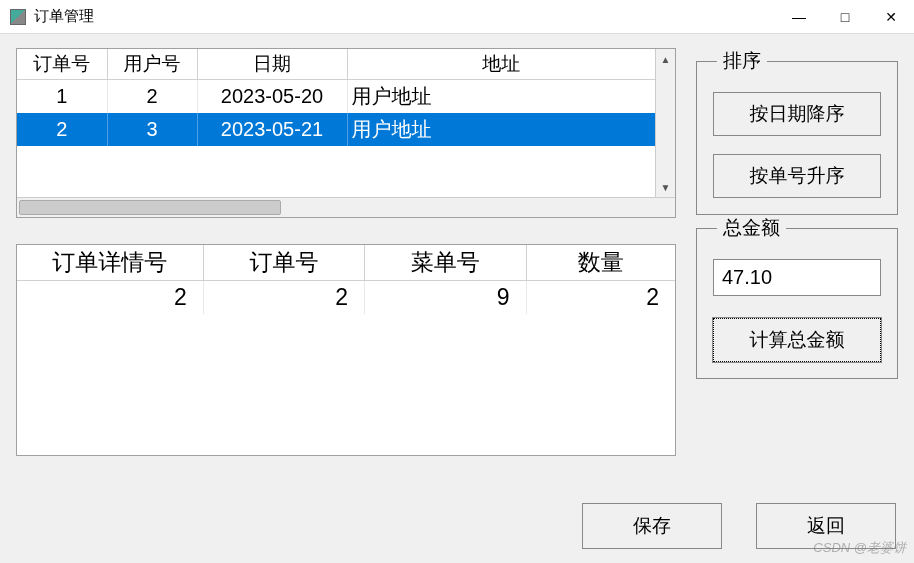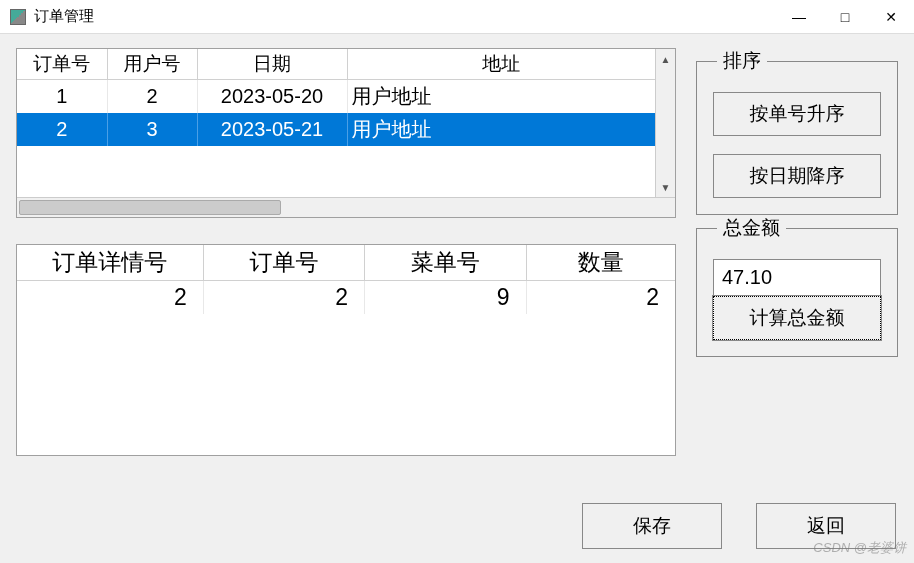--- a/index.html
+++ b/index.html
@@ -126,20 +126,21 @@
       cursor: pointer;
       margin-bottom: 18px;
     }
     .btn:last-child { margin-bottom: 0; }
     .btn.dotted { border: 1px dotted #000; outline: 1px solid #888; }
     .total-input {
       width: 100%;
       font-size: 20px;
       padding: 6px 8px;
       border: 1px solid #888;
+      margin-bottom: 22px;
       font-family: inherit;
     }
 
     
     .bottom-row {
       position: absolute;
       bottom: 14px; right: 18px;
       display: flex; gap: 34px;
     }
     .bottom-btn {
@@ -246,22 +247,22 @@
               </tr>
             </tbody>
         </table>
       </div>
 
     </div>
 
     <div class="right-col">
       <fieldset>
         <legend>排序</legend>
+        <button class="btn">按日期降序</button>
         <button class="btn">按单号升序</button>
-        <button class="btn">按日期降序</button>
       </fieldset>
 
       <fieldset>
         <legend>总金额</legend>
         <input class="total-input" value="47.10" style="">
         <button class="btn dotted">计算总金额</button>
       </fieldset>
     </div>
   </div>
 

